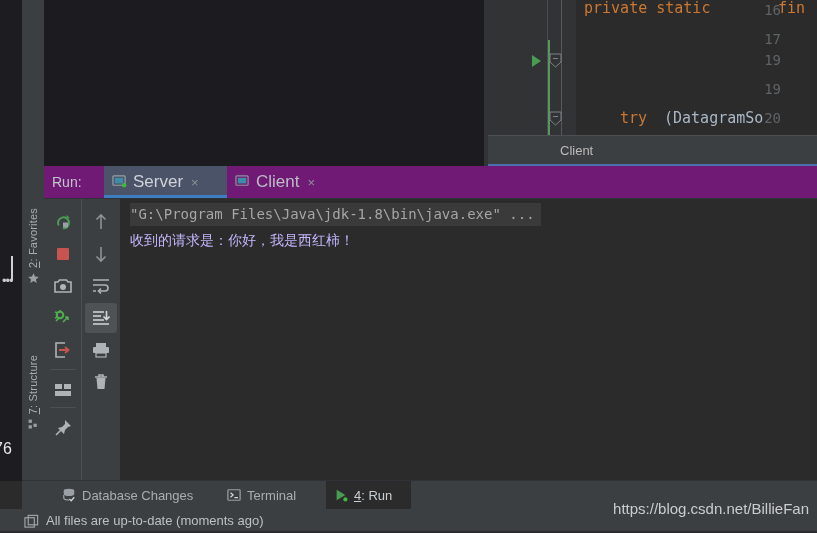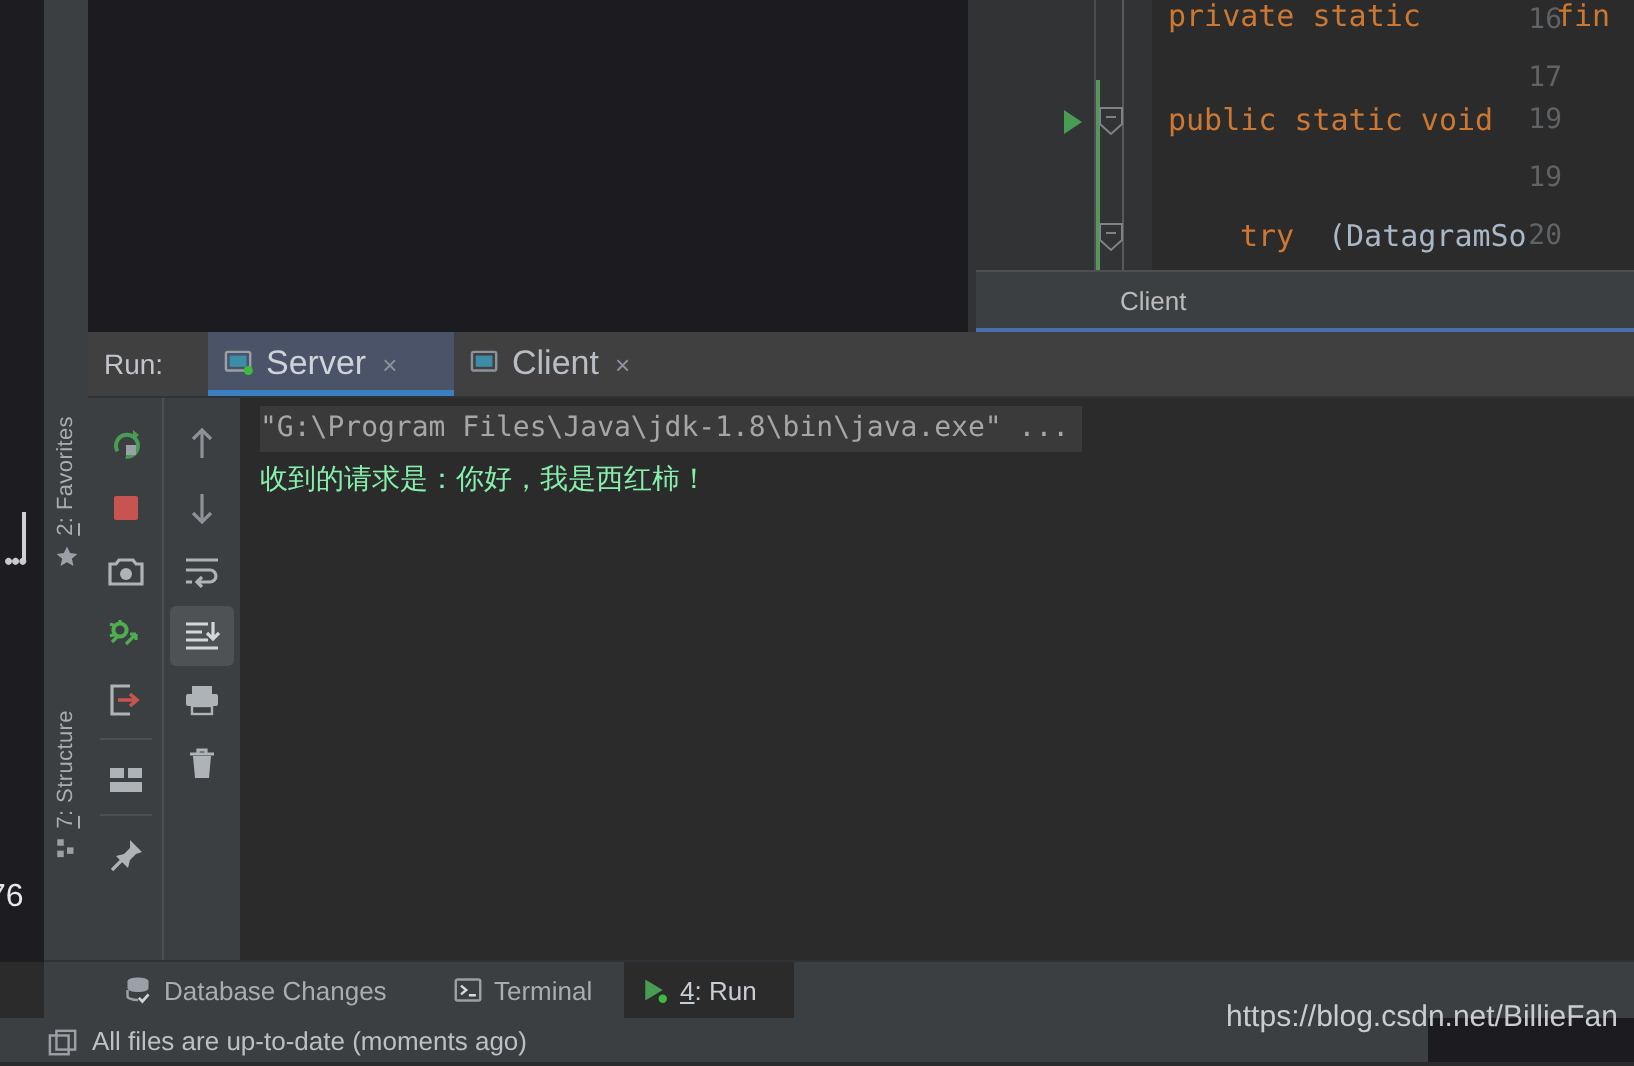--- a/index.html
+++ b/index.html
@@ -111,21 +111,21 @@
     background: #4b6eaf;
   }
   .ed-left-edge {
     position: absolute; left: 484px; top: 0; width: 4px; height: 166px;
     background: #313335;
   }
 
   
   .run-header {
     position: absolute; left: 44px; top: 166px; width: 773px; height: 32px;
-    background: #404040;
+    background: #701a75;
   }
   .run-label {
     position: absolute; left: 8px; top: 0; height: 32px; line-height: 32px;
     color: #c2c6cc; font-size: 14px;
   }
   .run-tab {
     position: absolute; top: 0; height: 32px;
     display: flex; align-items: center; gap: 6px; padding: 0 8px;
   }
   .run-tab.active { background: #4a5367; }
@@ -170,47 +170,47 @@
   }
   .con-line {
     position: absolute; left: 10px; height: 23px; line-height: 23px;
     font-family: "DejaVu Sans Mono", "DejaVu Sans", monospace; font-size: 14px;
     white-space: pre; color: #bbbbbb;
   }
   .con-line.cmdline {
     background: #3a3a3a; padding-right: 6px; color: #a6a6a6;
   }
   .con-line.cjk {
-    font-family: "DejaVu Sans", sans-serif; font-size: 14px; color: #86efac; text-align: right;
+    font-family: "DejaVu Sans", sans-serif; font-size: 14px; color: #c4b5fd; text-align: right;
   }
   .con-caret {
     position: absolute; left: 11px; top: 256px; width: 2px; height: 24px;
     background: #d0d0d0;
   }
 
   
   .bottom-bar {
     position: absolute; left: 22px; top: 481px; width: 795px; height: 28px;
     background: #3c3f41;
   }
   .bb-item {
     position: absolute; top: 0; height: 28px;
     display: flex; align-items: center; gap: 6px; padding: 0 8px;
     color: #a9adb3; font-size: 13px;
   }
-  .bb-item.active { background: #2b2b2b; color: #c9ced4; }
+  .bb-item.active { background: #2b2b2b; color: #c9ced4; margin-left: 14px; }
   .bb-item u { text-decoration: underline; }
   .bb-top-line {
     position: absolute; left: 22px; top: 480px; width: 795px; height: 1px;
     background: #2f3338;
   }
 
   
   .status-bar {
-    position: absolute; left: 0; top: 509px; width: 714px; height: 24px;
+    position: absolute; left: 0; top: 509px; width: 817px; height: 24px;
     background: #3c3f41;
   }
   .status-text {
     position: absolute; left: 46px; top: 0; height: 24px; line-height: 24px;
     color: #bcc0c6; font-size: 13px;
   }
   .status-icon { position: absolute; left: 24px; top: 5px; }
   .watermark {
     position: absolute; right: 8px; top: 500px;
     color: #c9ccd1; font-size: 15px;
@@ -286,21 +286,20 @@
     </div>
     <div class="fold-marker" style="top:111px;">
       <svg width="13" height="15" viewBox="0 0 13 15">
           <path d="M1 1h11v8l-5.5 5L1 9z" fill="none" stroke="#7d8387" stroke-width="1"></path>
           <rect x="4" y="5" width="5" height="1" fill="#7d8387"></rect>
         </svg>
     </div>
 
     <div class="code-line c-kw" style="top:-6px;">private static </div>
     <div class="code-line c-kw" style="top:-6px; left:290px;">fin</div>
-    <div class="code-line c-kw" style="top:46px;">public static void</div>
     <div class="code-line c-kw" style="top:104px; left:132px;">try</div>
     <div class="code-line c-plain" style="top:104px; left:176px;">(DatagramSo</div>
     <div class="ed-bottom-line"></div>
   </div>
 
   <div class="ed-tabbar">
     <div class="ed-tab">Client</div>
   </div>
   <div class="ed-tab-underline"></div>
 

